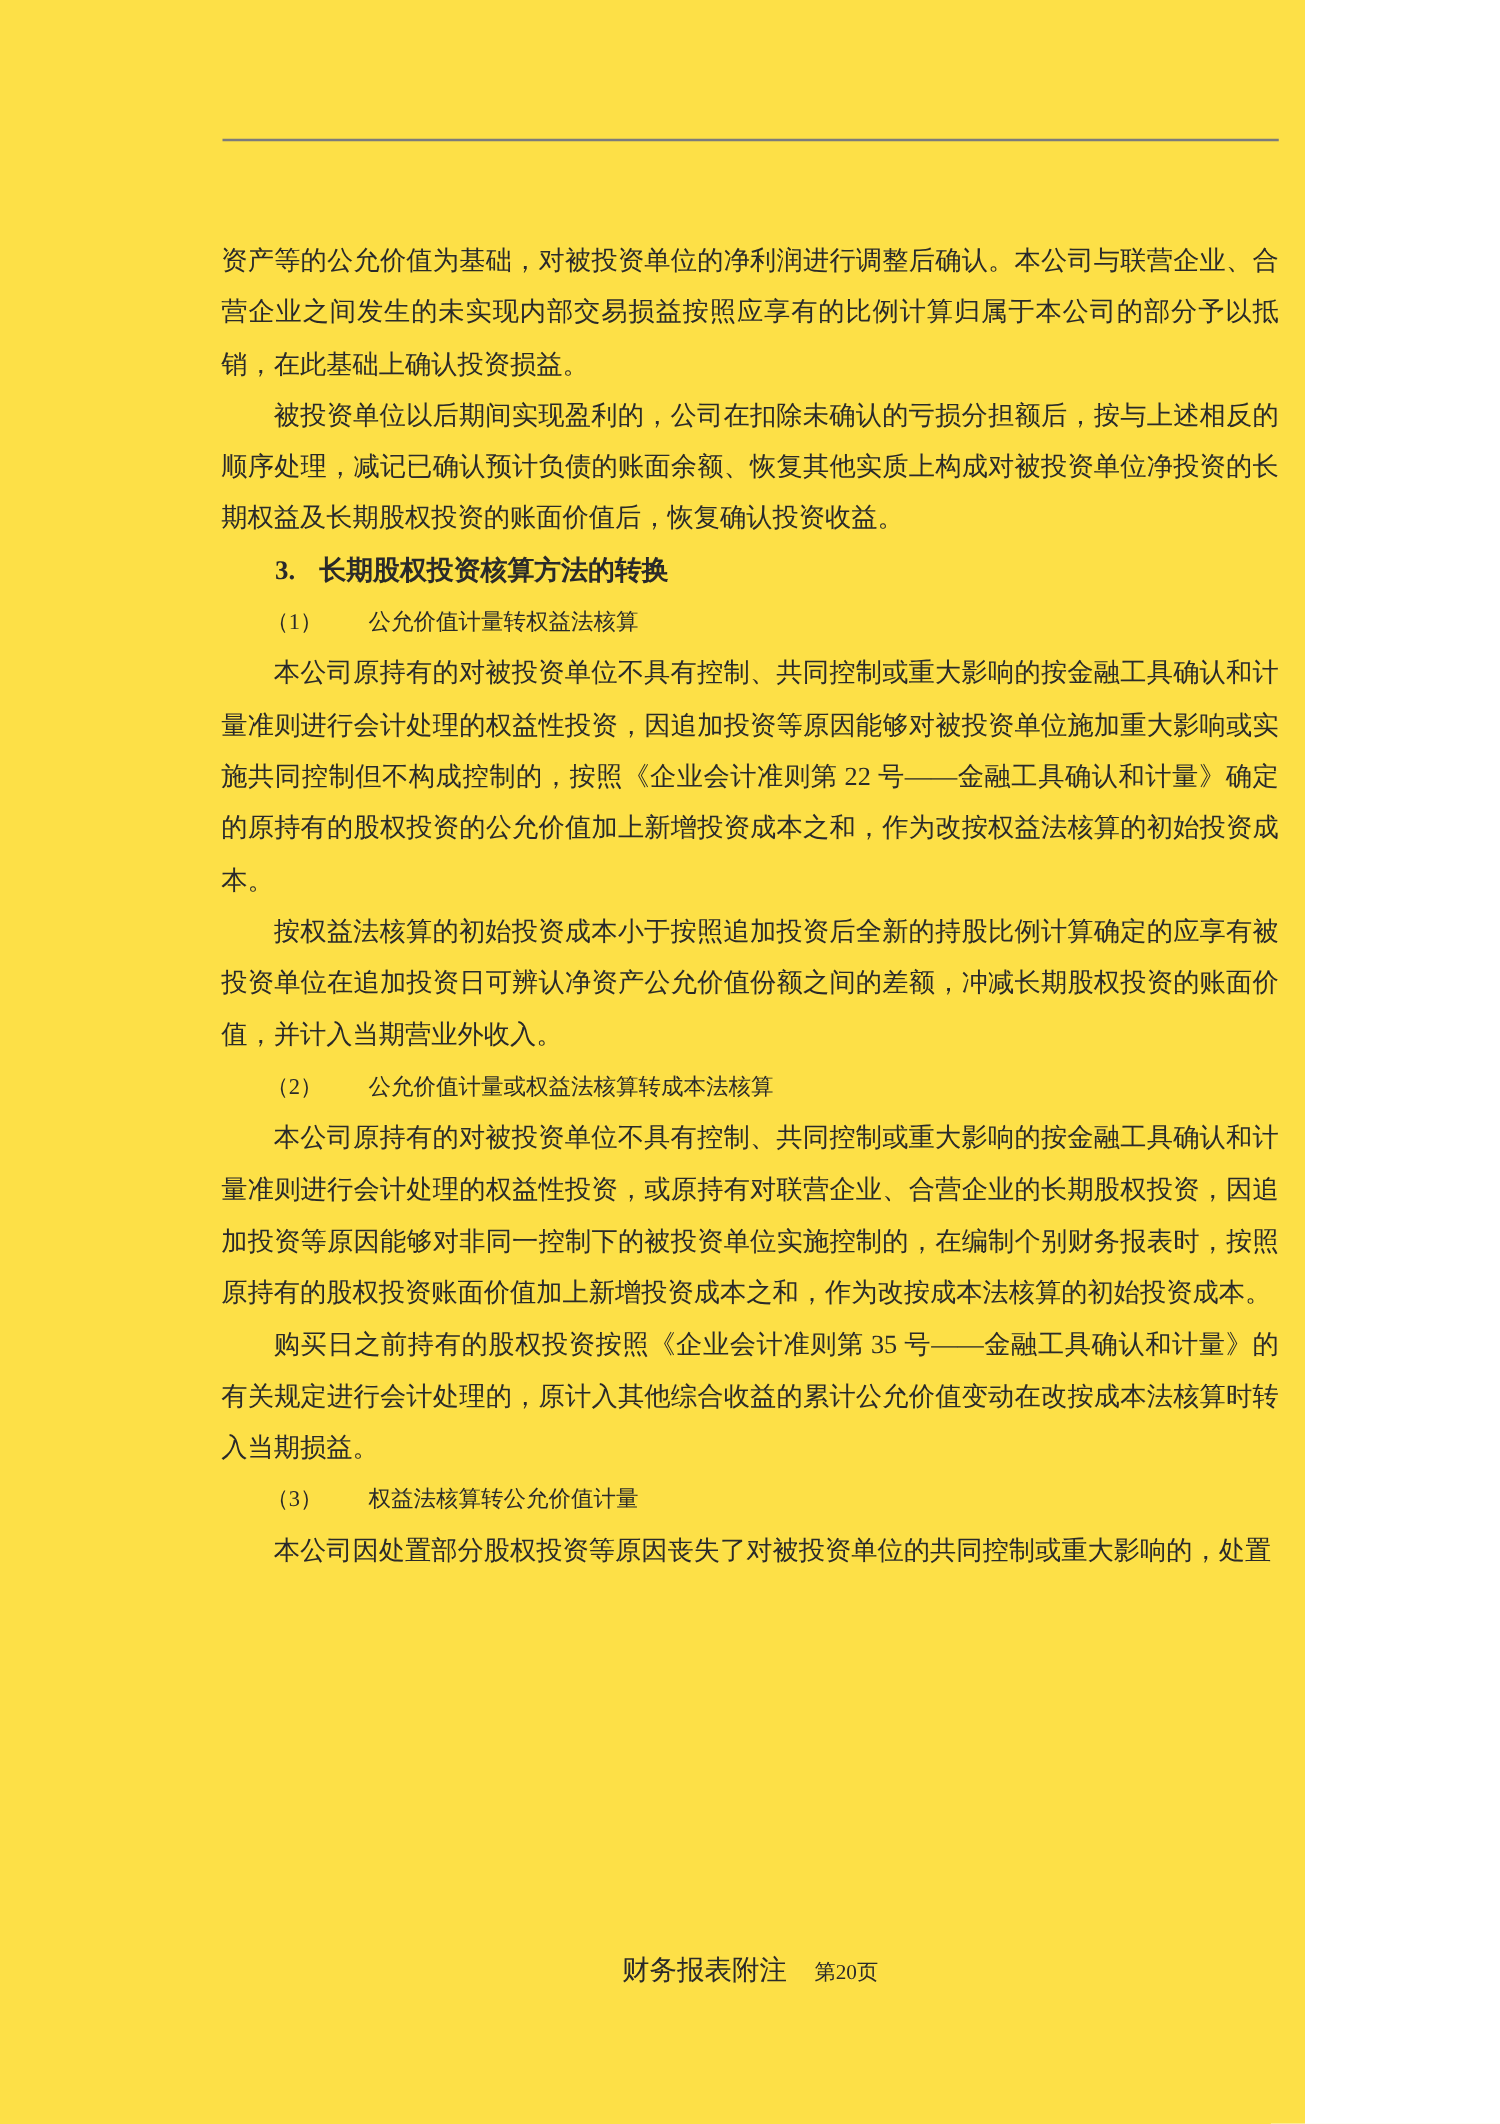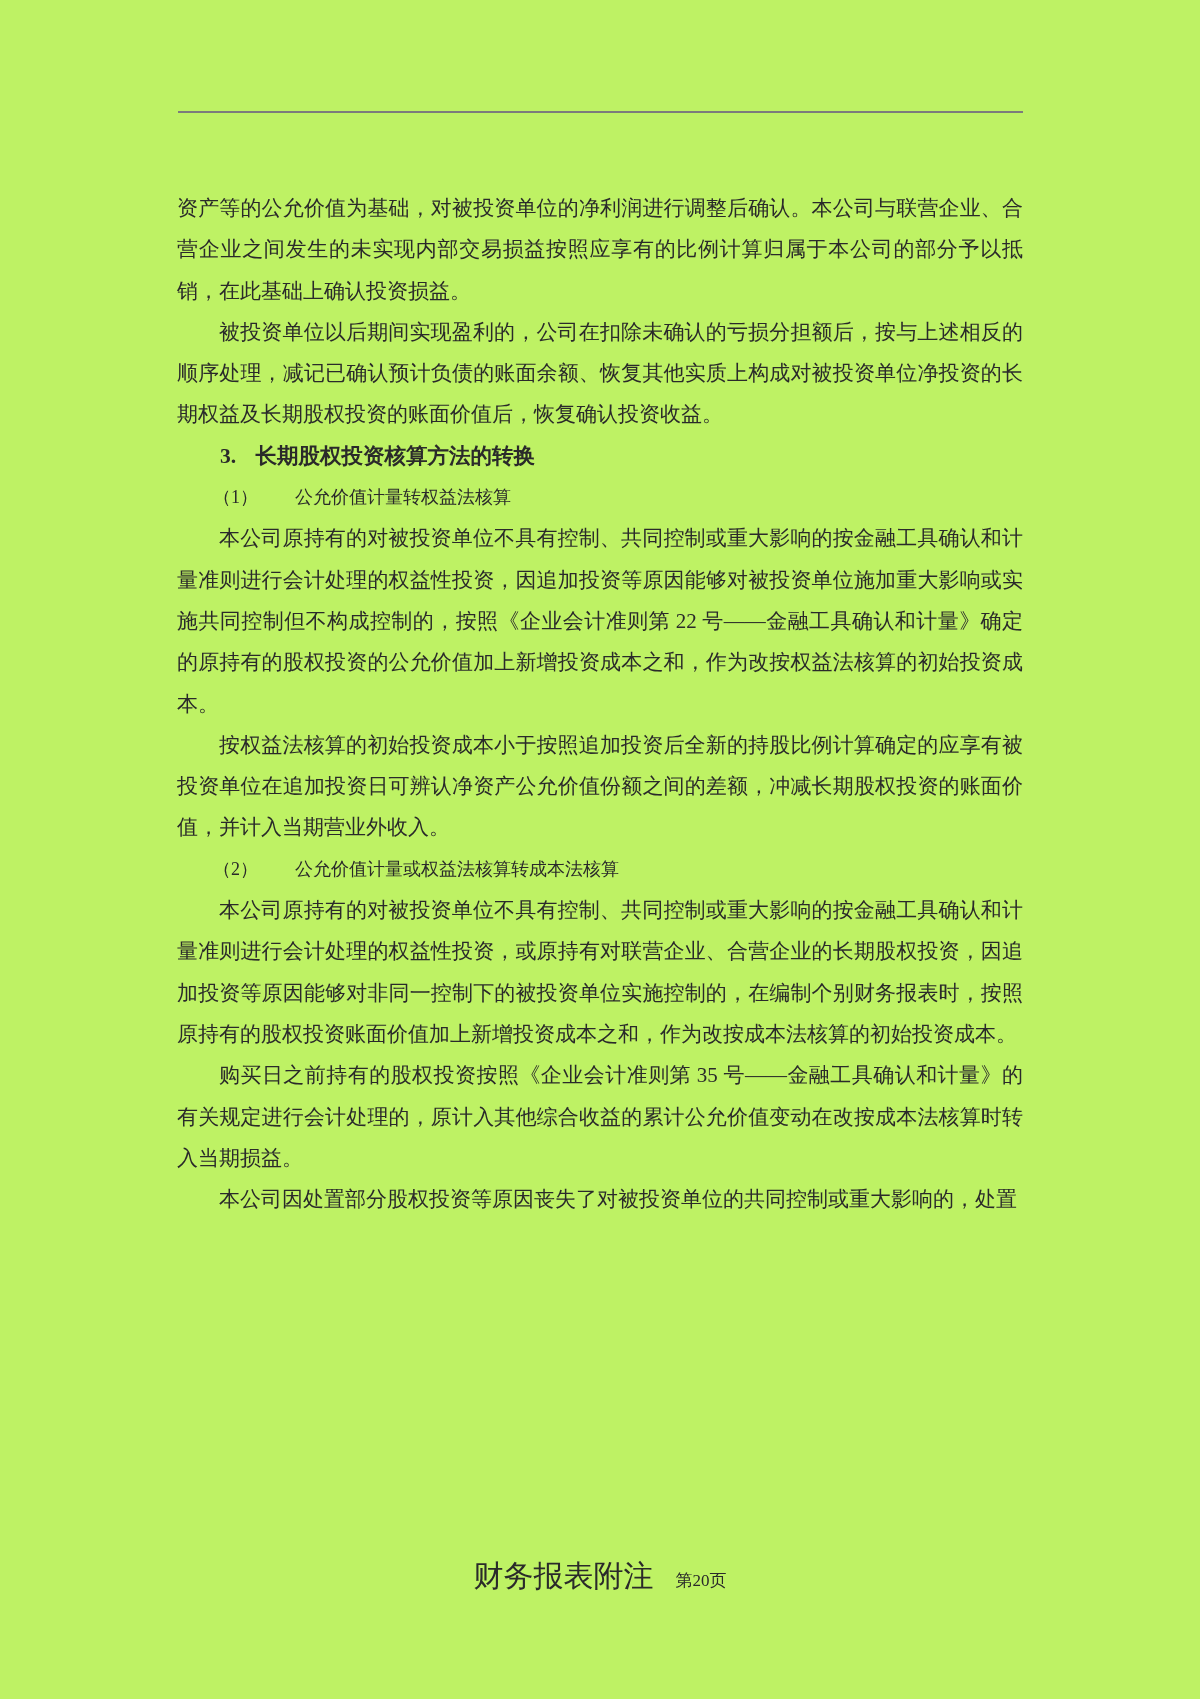--- a/index.html
+++ b/index.html
@@ -2,23 +2,23 @@
 <html lang="zh"><head>
 <meta charset="utf-8">
 <style>
   html, body {
     margin: 0;
     padding: 0;
     background: #ffffff;
   }
   .page {
     position: relative;
-    width: 1200px;
+    width: 1044px;
     height: 1699px;
-    background: #bef264;
+    background: #fde047;
     overflow: hidden;
     font-family: "Liberation Serif", "DejaVu Serif", serif;
   }
   .top-rule {
     position: absolute;
     left: 178px;
     top: 111px;
     width: 845px;
     height: 2px;
     background: #7c7c7c;
@@ -64,21 +64,21 @@
   .page-footer {
     position: absolute;
     left: 0;
     top: 1561px;
     width: 1200px;
     text-align: center;
     color: #2a2a2a;
     line-height: 30px;
   }
   .footer-label {
-    font-size: 30px;
+    font-size: 22px;
   }
   .footer-page-number {
     font-size: 17px;
     margin-left: 22px;
   }
 </style>
 </head>
 <body>
 
 <div class="page">
@@ -106,20 +106,23 @@
 
     <h4 class="subsection-heading">
       <span class="sub-label">（2）</span><span>公允价值计量或权益法核算转成本法核算</span>
     </h4>
 
     <p class="para">本公司原持有的对被投资单位不具有控制、共同控制或重大影响的按金融工具确认和计量准则进行会计处理的权益性投资，或原持有对联营企业、合营企业的长期股权投资，因追加投资等原因能够对非同一控制下的被投资单位实施控制的，在编制个别财务报表时，按照原持有的股权投资账面价值加上新增投资成本之和，作为改按成本法核算的初始投资成本。</p>
 
 
     <p class="para">购买日之前持有的股权投资按照《企业会计准则第 35 号——金融工具确认和计量》的有关规定进行会计处理的，原计入其他综合收益的累计公允价值变动在改按成本法核算时转入当期损益。</p>
 
+    <h4 class="subsection-heading">
+      <span class="sub-label">（3）</span><span>权益法核算转公允价值计量</span>
+    </h4>
 
     <p class="para">本公司因处置部分股权投资等原因丧失了对被投资单位的共同控制或重大影响的，处置</p>
 
   </div>
 
   <div class="page-footer">
     <span class="footer-label">财务报表附注</span><span class="footer-page-number">第20页</span>
   </div>
 
 </div>

